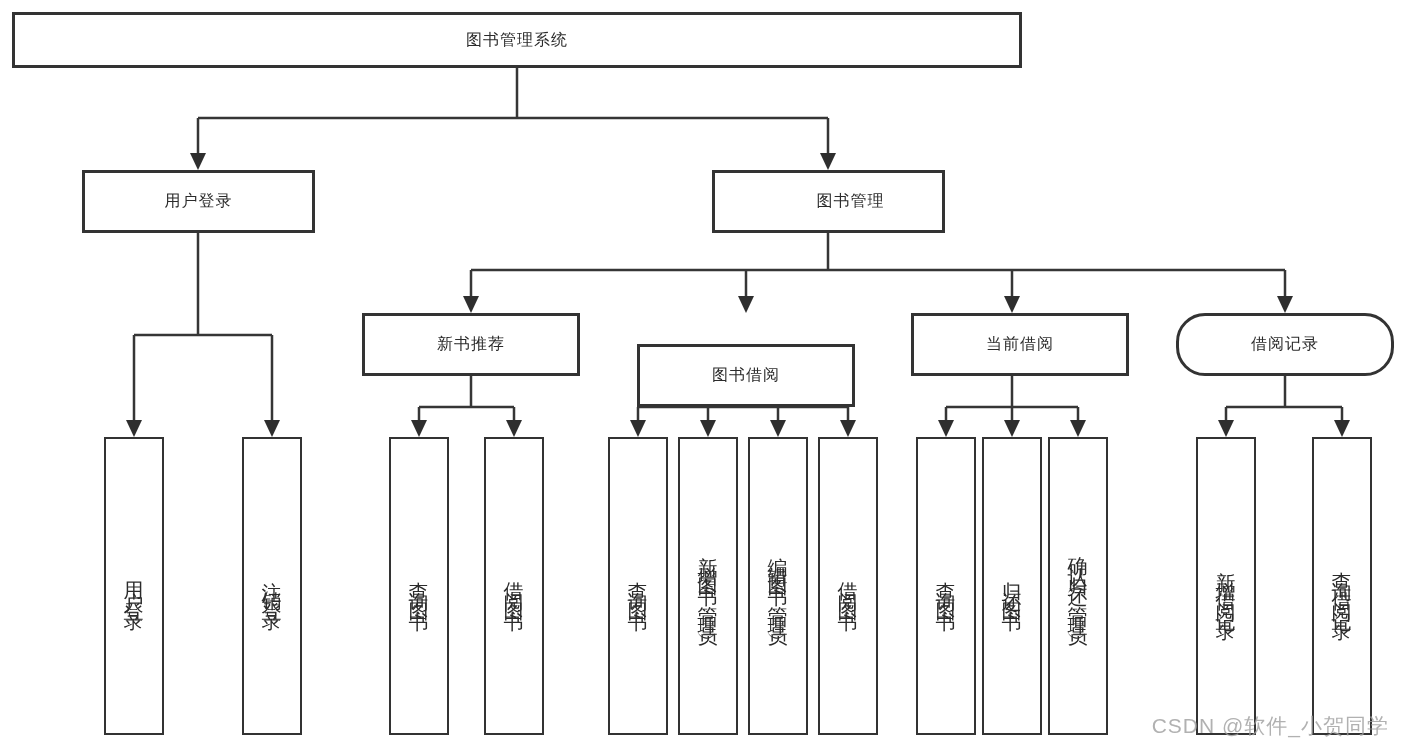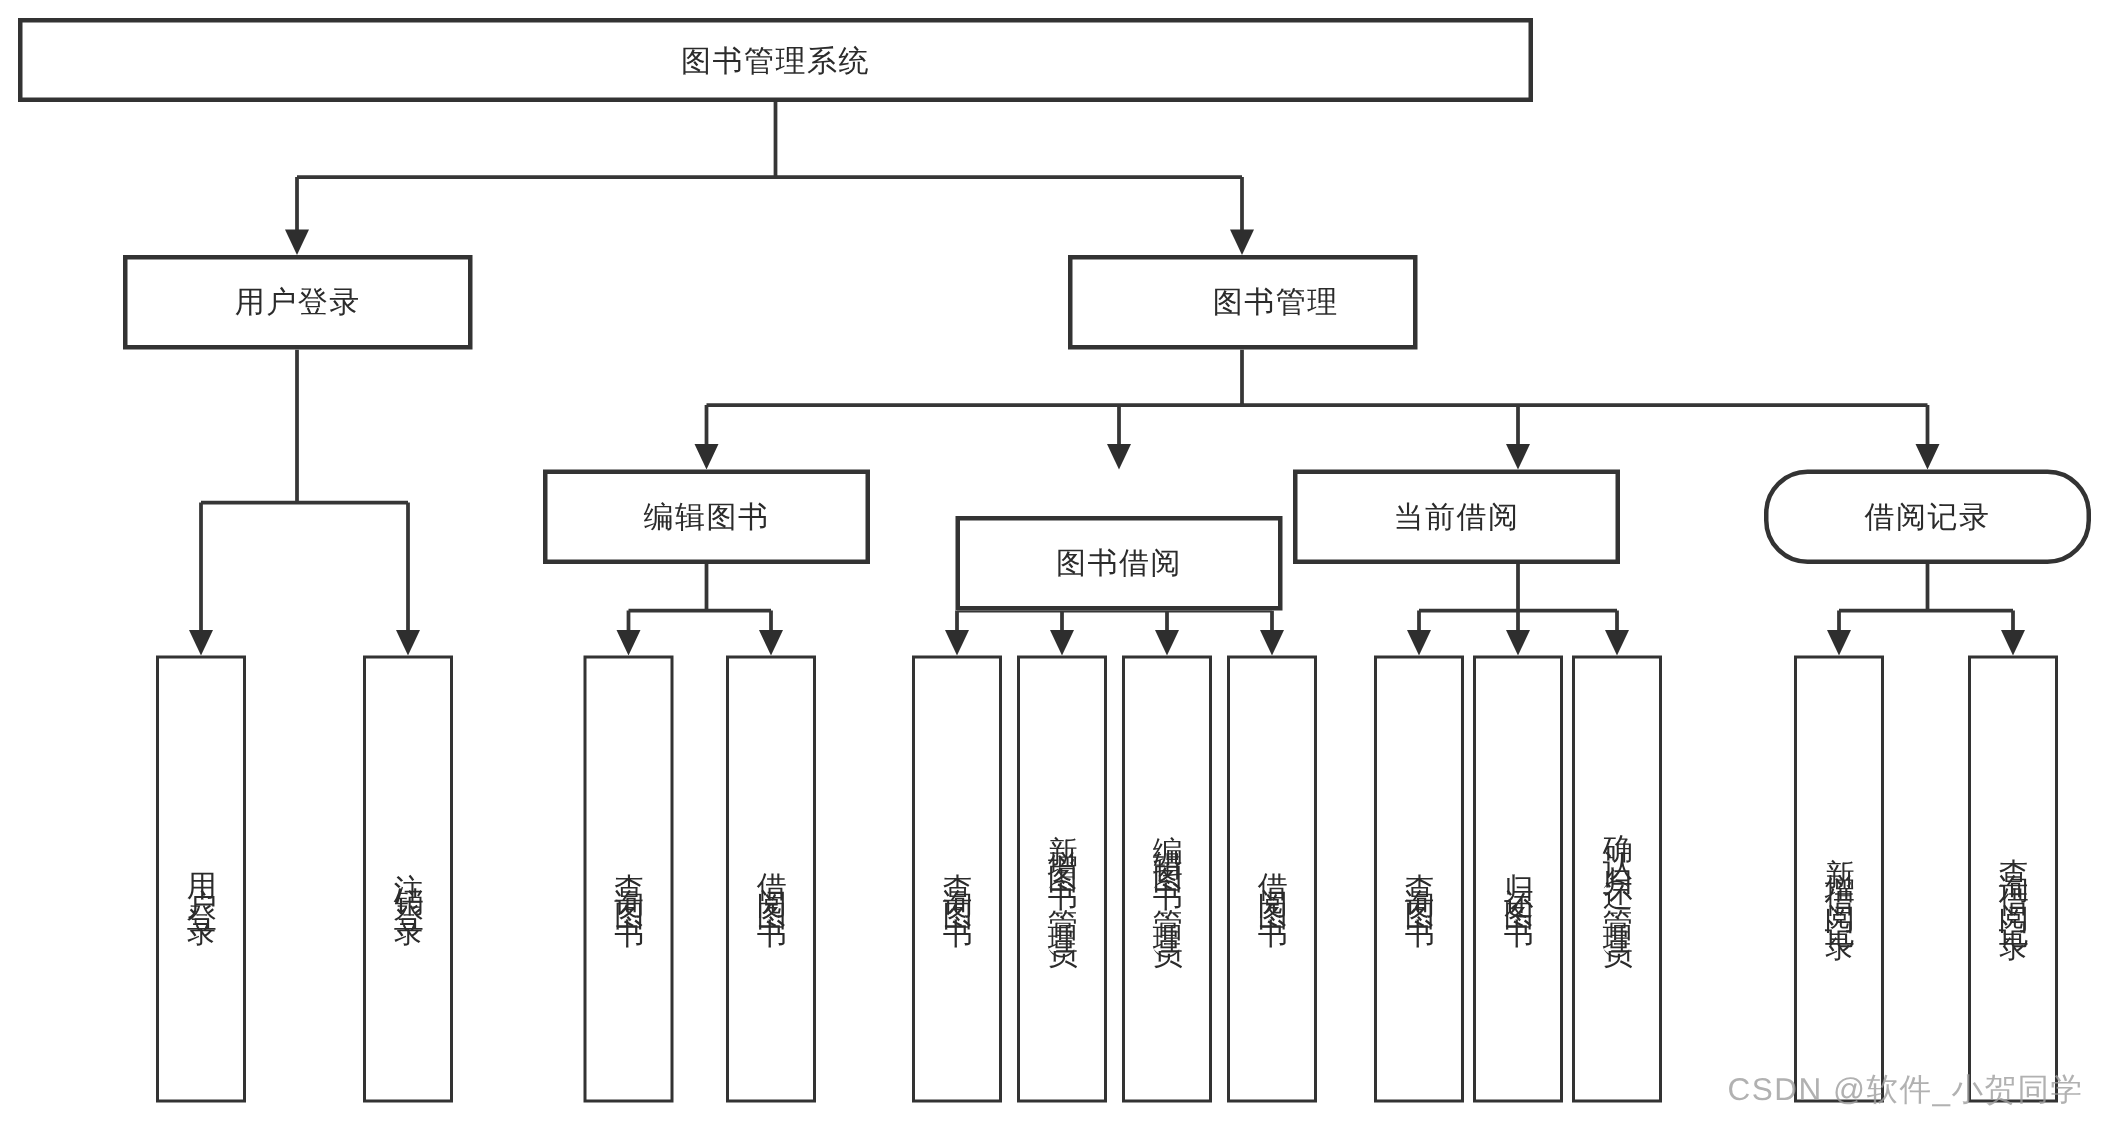--- a/index.html
+++ b/index.html
@@ -27,39 +27,39 @@
     box-sizing: border-box;
     background: #ffffff;
     border: 3px solid #333333;
     color: #2b2b2b;
     z-index: 2;
     display: flex;
     align-items: center;
     justify-content: center;
   }
   .hbox {
-    font-size: 20px;
+    font-size: 16px;
     letter-spacing: 1px;
     white-space: nowrap;
   }
   .vbox {
     border-width: 2.5px;
     writing-mode: vertical-rl;
     text-orientation: mixed;
     font-size: 20px;
     letter-spacing: 10px;
     line-height: 1;
   }
   .root-box    { left: 12px;  top: 12px;  width: 1010px; height: 56px; }
   .n-userlogin { left: 82px;  top: 170px; width: 233px;  height: 63px; }
   .n-bookmgmt  { left: 712px; top: 170px; width: 233px;  height: 63px; padding-left: 44px; }
   .lvl3        { top: 313px; width: 218px; height: 63px; }
   .n-newbook   { left: 362px;  }
   .n-borrow    { left: 637px; margin-top: 31px;  }
-  .n-current   { left: 862px; font-family: Liberation Mono, monospace;  }
+  .n-current   { left: 911px; font-family: Liberation Mono, monospace;  }
   .n-records   { left: 1176px; border-radius: 29px; }
   .leaf        { top: 437px; width: 60px; height: 298px; }
   .l1  { left: 104px;  }
   .l2  { left: 242px;  }
   .l3  { left: 389px;  }
   .l4  { left: 484px;  }
   .l5  { left: 608px;  }
   .l6  { left: 678px;  }
   .l7  { left: 748px;  }
   .l8  { left: 818px;  }
@@ -141,21 +141,21 @@
   </div>
 
   <div class="node hbox n-userlogin">
     <span>用户登录</span>
   </div>
   <div class="node hbox n-bookmgmt">
     <span>图书管理</span>
   </div>
 
   <div class="node hbox lvl3 n-newbook">
-    <span>编辑图书</span>
+    <span>新书推荐</span>
   </div>
   <div class="node hbox lvl3 n-borrow">
     <span>图书借阅</span>
   </div>
   <div class="node hbox lvl3 n-current">
     <span>当前借阅</span>
   </div>
   <div class="node hbox lvl3 n-records">
     <span>借阅记录</span>
   </div>

